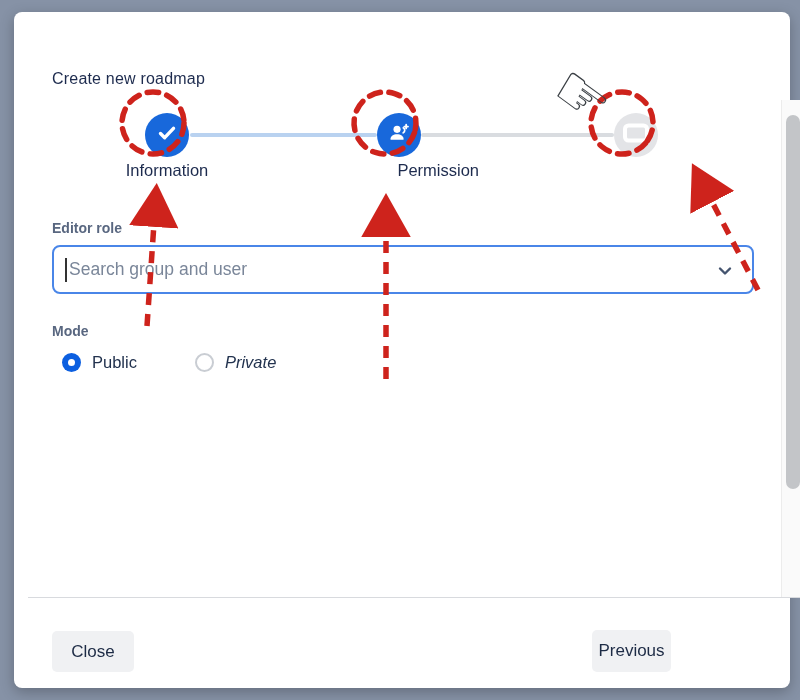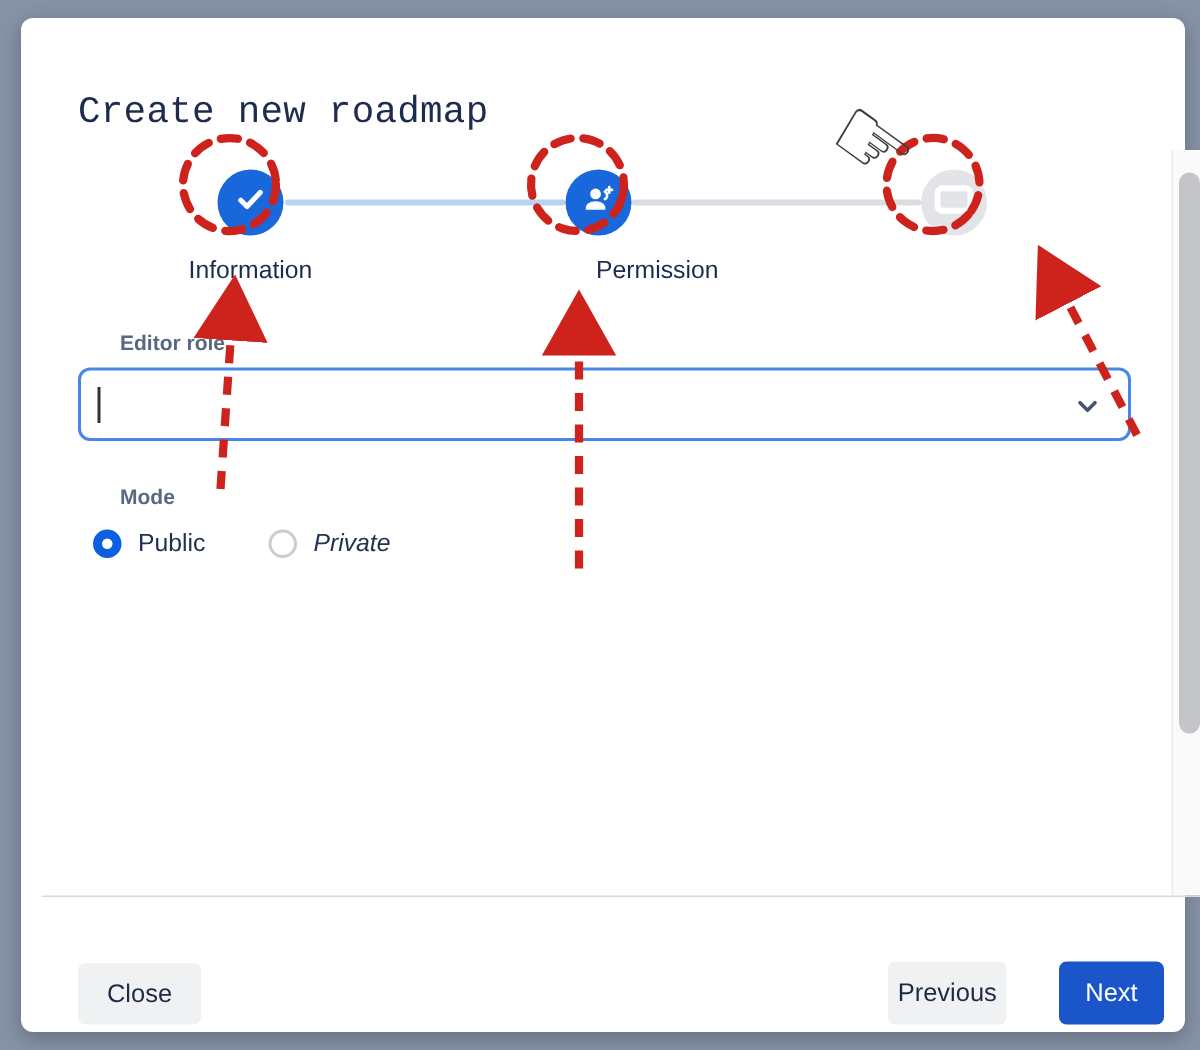--- a/index.html
+++ b/index.html
@@ -3,82 +3,82 @@
 <meta charset="utf-8">
 <style>
   * { margin:0; padding:0; box-sizing:border-box; }
   html,body { width:800px; height:700px; }
   body { font-family:"Liberation Sans", sans-serif; background:#8692a6; position:relative; overflow:hidden; }
   .screen { position:absolute; inset:0; width:800px; height:700px; }
 
   .modal { position:absolute; left:14px; top:12px; width:776px; height:676px;
            background:#ffffff; border-radius:8px; box-shadow:0 4px 14px rgba(0,0,0,.25); }
 
-  .modal-title { position:absolute; left:38px; top:48px; font-size:25px; font-weight:500;
-                 color:#1d2b4e; letter-spacing:.2px;font-family:Liberation Mono, monospace; }
+  .modal-title { position:absolute; left:38px; top:58px; font-size:16px; font-weight:500;
+                 color:#1d2b4e; letter-spacing:.2px; }
 
   
   .connector { position:absolute; height:4px; border-radius:2px; }
   .connector.c1 { left:176px; top:121px; width:187px; background:#b9d2f0; }
   .connector.c2 { left:407px; top:121px; width:193px; background:#d9dce0; }
 
   .step-circle { position:absolute; width:44px; height:44px; border-radius:50%;
                  display:flex; align-items:center; justify-content:center; }
   .step-circle.blue { background:#1868db; }
   .step-circle.gray { background:#e3e4e7; }
   .sc-info  { left:131px; top:101px; }
   .sc-perm  { left:363px; top:101px; }
   .sc-field { left:600px; top:101px; }
 
   .ring { position:absolute; width:72px; height:72px; pointer-events:none; }
   .ring-info  { left:117px; top:87px; }
   .ring-perm  { left:349px; top:87px; }
   .ring-field { left:586px; top:87px; }
 
-  .step-label { position:absolute; top:159px; font-size:16.5px; color:#1d2b4e; text-align:center; width:160px; }
+  .step-label { position:absolute; top:149px; font-size:16.5px; color:#1d2b4e; text-align:center; width:160px; }
   .sl-info  { left:73px; }
   .sl-perm  { left:305px;text-align:right; }
   .sl-field { left:542px; }
 
   .hand { position:absolute; left:542px; top:56px; width:80px; height:80px;
           font-size:62px; line-height:80px; text-align:center; color:#3a3f44;
           transform:rotate(36deg); z-index:30; font-family:"DejaVu Sans", sans-serif; }
 
   
-  .field-label { position:absolute; left:38px; font-size:14px; font-weight:700; color:#596780;margin-left:28px; }
+  .field-label { position:absolute; left:38px; font-size:14px; font-weight:700; color:#596780; }
   .lbl-editor { top:208px; }
   .lbl-mode { top:311px;text-align:center; }
 
   .search-box { position:absolute; left:38px; top:233px; width:702px; height:49px;
                 border:2px solid #4a86e8; border-radius:8px; background:#fff; }
   .caret { position:absolute; left:11px; top:11px; width:2px; height:24px; background:#333; }
   .placeholder { position:absolute; left:15px; top:12px; font-size:17.5px; color:#7a8699; }
   .chevron { position:absolute; right:18px; top:15px; width:18px; height:18px; }
 
-  .radio-row { position:absolute; left:48px; top:341px; display:flex; align-items:center; gap:0; }
+  .radio-row { position:absolute; left:48px; top:341px; display:flex; align-items:center; gap:16px; }
   .radio { width:19px; height:19px; border-radius:50%; position:relative; }
   .radio.checked { background:#0c5fe0; }
   .radio.checked::after { content:""; position:absolute; left:6px; top:6px; width:7px; height:7px;
                           border-radius:50%; background:#fff; }
   .radio.unchecked { background:#fff; border:2px solid #c9cdd3; }
   .radio-label { font-size:16.5px; color:#22324e; }
   .radio-opt { display:flex; align-items:center; gap:11px; }
   .radio-opt + .radio-opt { margin-left:42px;font-style:italic; }
 
   
   .scroll-track { position:absolute; left:767px; top:88px; width:22px; height:497px;
                   background:#fafafa; border-left:1px solid #ececec; }
   .scroll-thumb { position:absolute; left:4px; top:15px; width:14px; height:374px;
                   background:#c3c5c8; border-radius:8px; }
 
   
   .footer-divider { position:absolute; left:14px; top:585px; width:776px; height:1px; background:#d8dade; }
   .btn { position:absolute; border:none; border-radius:5px; font-size:17px;
          font-family:"Liberation Sans", sans-serif; cursor:pointer;
-         display:flex; align-items:center; justify-content:center;margin-top:11px; }
+         display:flex; align-items:center; justify-content:center; }
   .btn.subtle { background:#f0f1f3; color:#1d2b45; }
   .btn-close    { left:38px;  top:619px; width:82px;  height:41px; }
   .btn-previous { left:578px; top:618px; width:79px;  height:42px; }
   .btn-next     { left:692px; top:618px; width:70px;  height:42px; background:#1a55c9; color:#ffffff; }
 
   .annot-svg { position:absolute; inset:0; z-index:20; pointer-events:none; }
 </style>
 </head>
 <body>
 
@@ -115,20 +115,21 @@
       <span>
         <svg width="30" height="24" viewBox="0 0 30 24">
             <rect x="4" y="4.5" width="22" height="15" rx="3.5" fill="none" stroke="#ffffff" stroke-width="4"></rect>
           </svg>
       </span>
     </div>
 
     <div class="field-label lbl-editor">Editor role</div>
     <div class="search-box">
       <div class="caret"></div>
+      <div class="placeholder">Search group and user</div>
       <span class="chevron">
         <svg width="18" height="18" viewBox="0 0 18 18">
             <path d="M4 6.5l5 5 5-5" fill="none" stroke="#44546f" stroke-width="2.4" stroke-linecap="round" stroke-linejoin="round"></path>
           </svg>
       </span>
     </div>
 
     <div class="field-label lbl-mode">Mode</div>
     <div class="radio-row">
       <div class="radio-opt">
@@ -141,21 +142,20 @@
       </div>
     </div>
 
     <div class="scroll-track">
       <div class="scroll-thumb"></div>
     </div>
 
     <div class="footer-divider"></div>
     <button class="btn subtle btn-close">Close</button>
     <button class="btn subtle btn-previous">Previous</button>
-    <button class="btn btn-next">Next</button>
   </div>
 
   <svg class="ring ring-info" viewBox="0 0 72 72">
     <circle cx="36" cy="36" r="31" fill="none" stroke="#ce231c" stroke-width="5.5" stroke-dasharray="11.5 8.5" stroke-linecap="round"></circle>
   </svg>
   <svg class="ring ring-perm" viewBox="0 0 72 72">
     <circle cx="36" cy="36" r="31" fill="none" stroke="#ce231c" stroke-width="5.5" stroke-dasharray="11.5 8.5" stroke-linecap="round" transform="rotate(18 36 36)"></circle>
   </svg>
   <svg class="ring ring-field" viewBox="0 0 72 72">
     <circle cx="36" cy="36" r="31" fill="none" stroke="#ce231c" stroke-width="5.5" stroke-dasharray="11.5 8.5" stroke-linecap="round" transform="rotate(40 36 36)"></circle>

